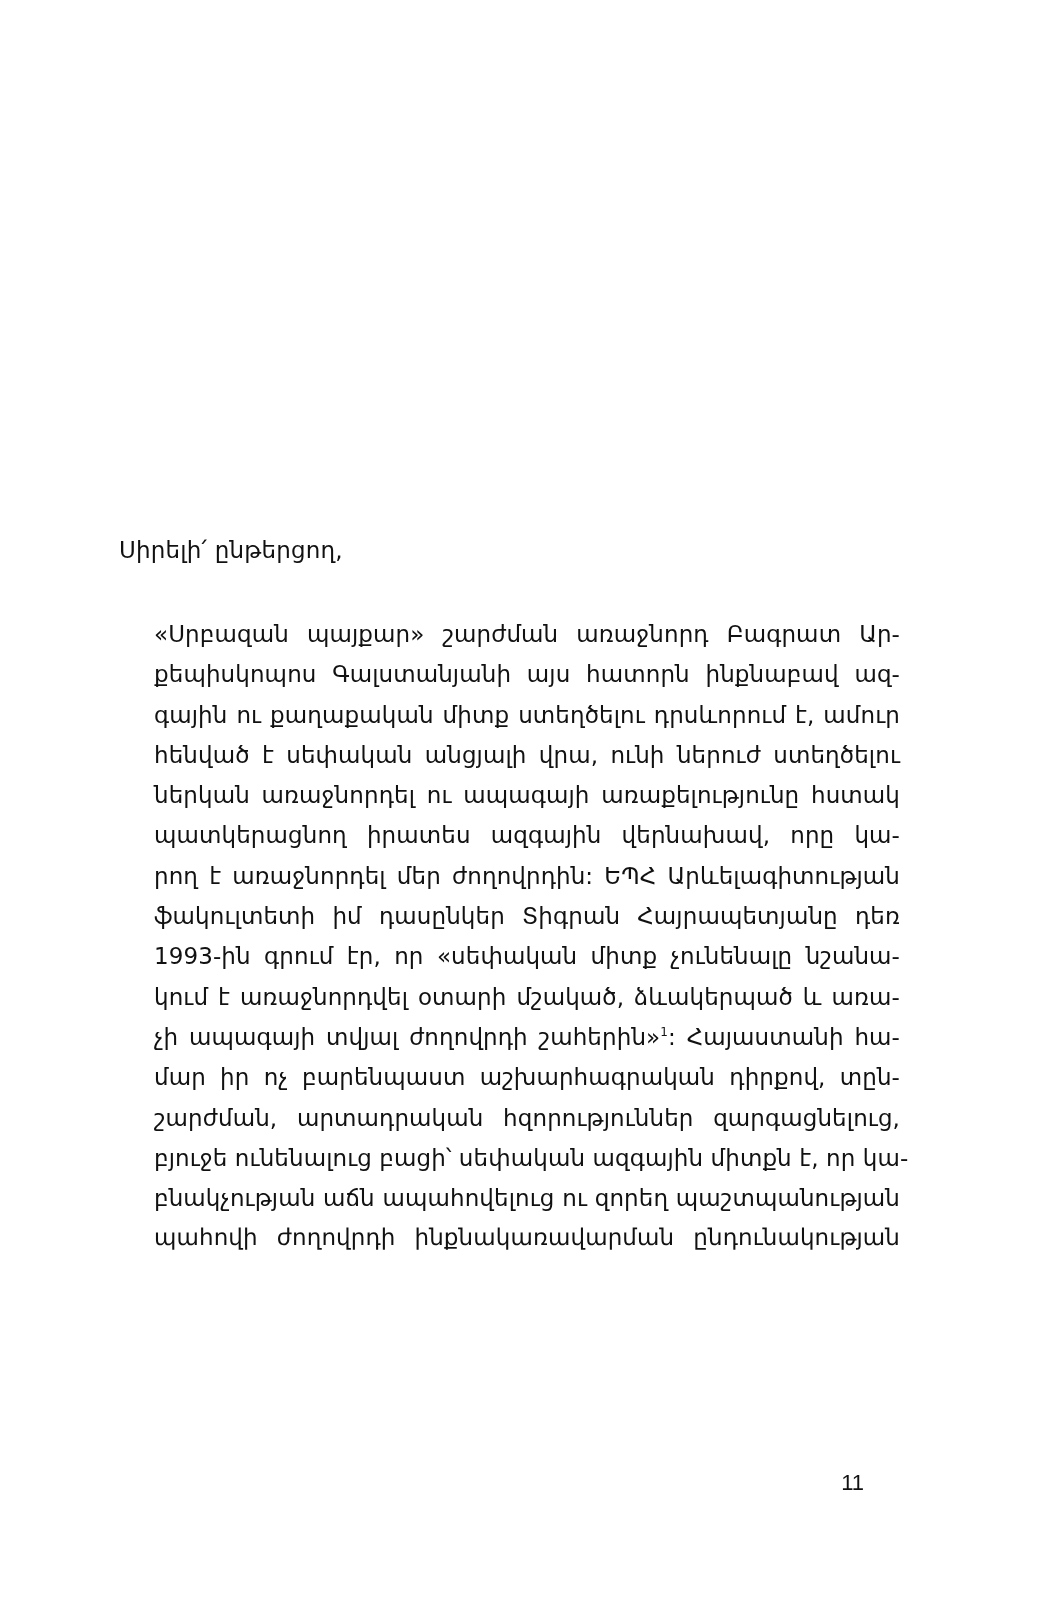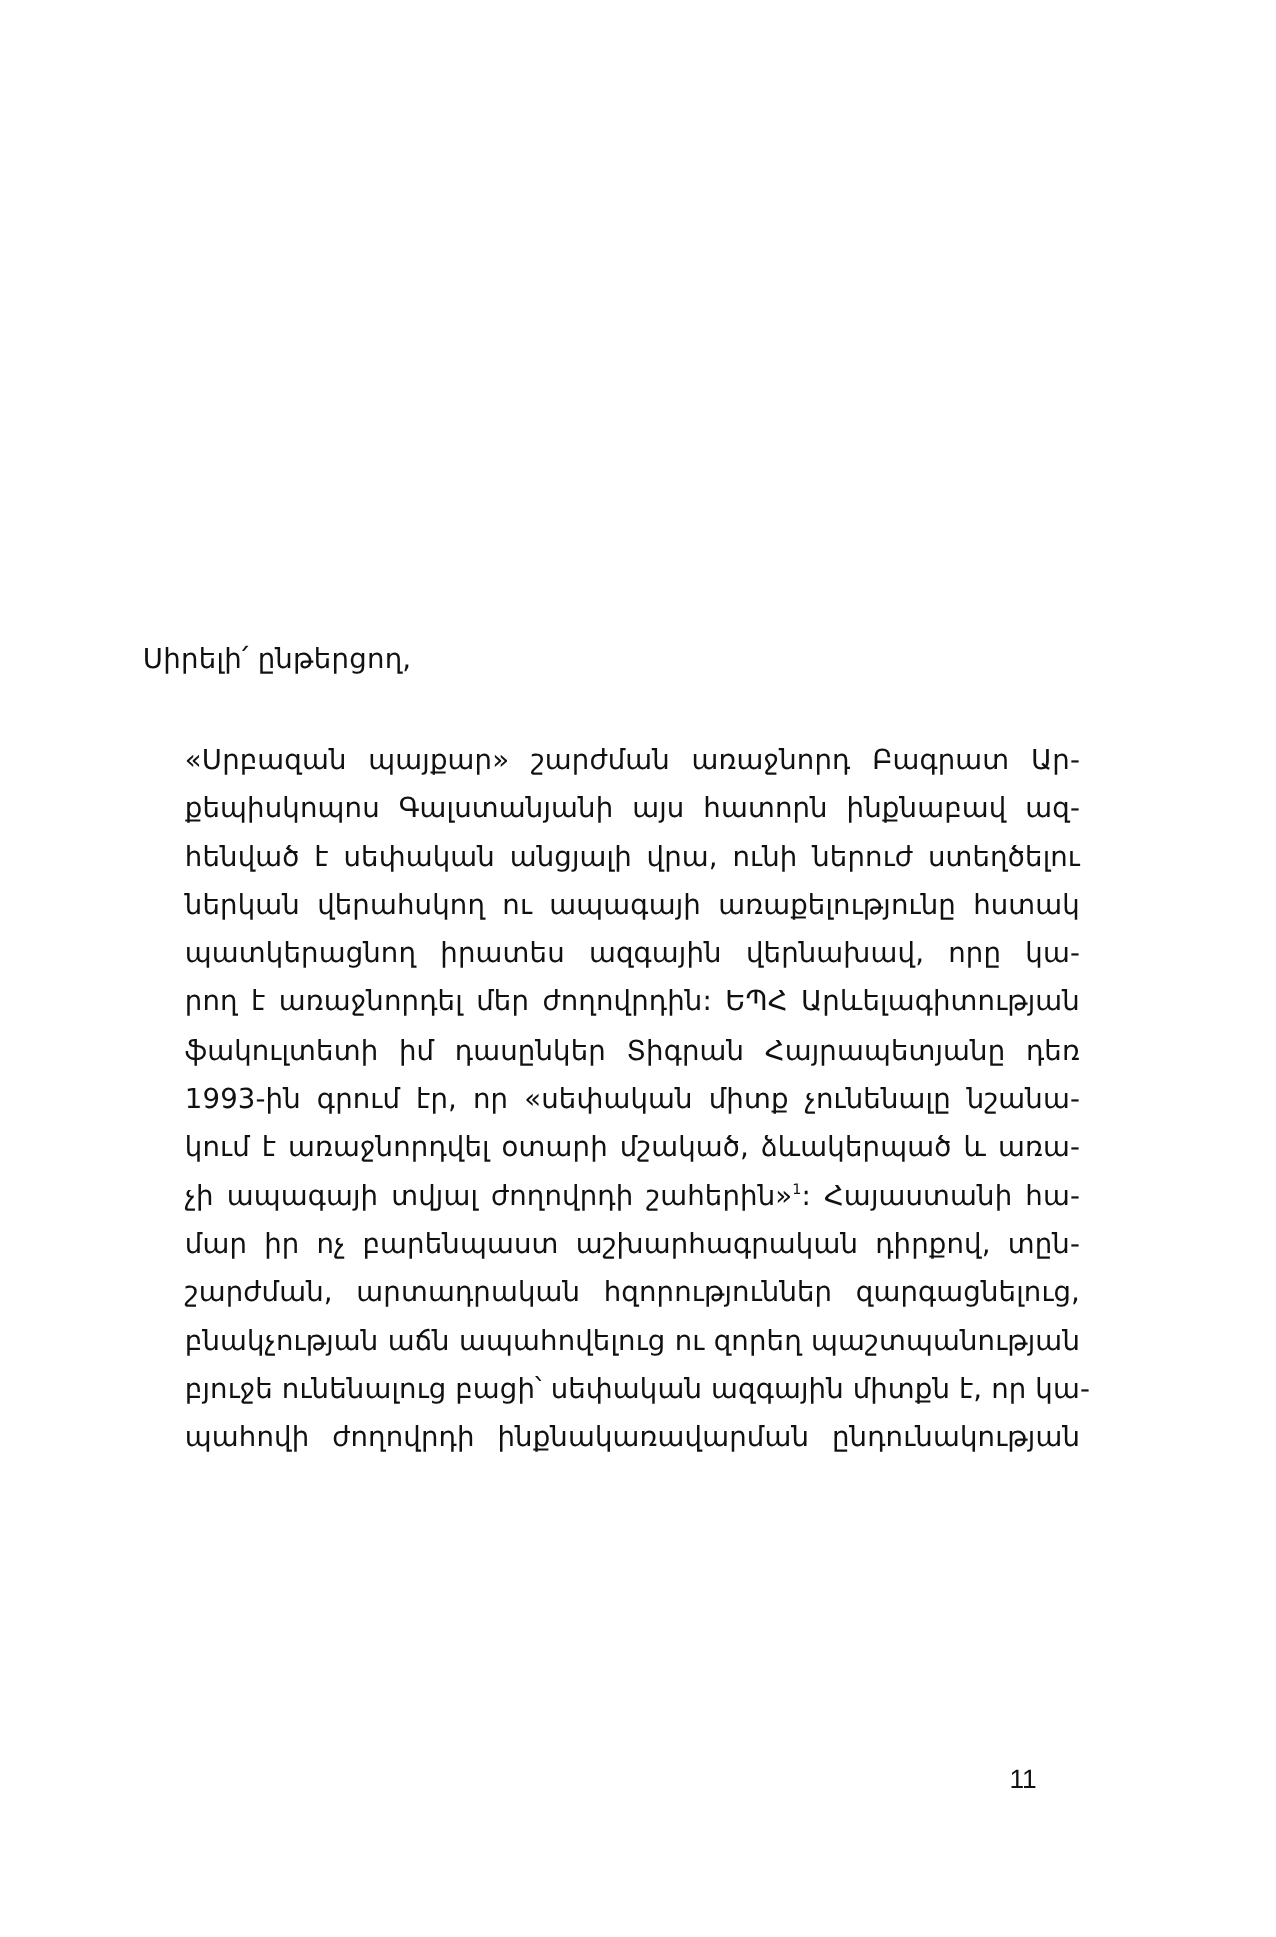--- a/index.html
+++ b/index.html
@@ -72,30 +72,31 @@
 </head>
 <body>
 
 <div class="page">
 
   <div class="greeting">Սիրելի՛ ընթերցող,</div>
 
   <div class="body-text">
     <span class="line">«Սրբազան պայքար» շարժման առաջնորդ Բագրատ Ար-</span>
     <span class="line">քեպիսկոպոս Գալստանյանի այս հատորն ինքնաբավ ազ-</span>
+    <span class="line">գային ու քաղաքական միտք ստեղծելու դրսևորում է, ամուր</span>
     <span class="line">հենված է սեփական անցյալի վրա, ունի ներուժ ստեղծելու</span>
-    <span class="line">ներկան վերահսկող ու ապագայի առաքելությունը հստակ</span>
+    <span class="line">ներկան առաջնորդել ու ապագայի առաքելությունը հստակ</span>
     <span class="line">պատկերացնող իրատես ազգային վերնախավ, որը կա-</span>
     <span class="line">րող է առաջնորդել մեր ժողովրդին: ԵՊՀ Արևելագիտության</span>
     <span class="line">ֆակուլտետի իմ դասընկեր Տիգրան Հայրապետյանը դեռ</span>
     <span class="line">1993-ին գրում էր, որ «սեփական միտք չունենալը նշանա-</span>
     <span class="line">կում է առաջնորդվել օտարի մշակած, ձևակերպած և առա-</span>
     <span class="line"><span>չի ապագայի տվյալ ժողովրդի շահերին»</span><sup class="fn">1</sup><span>: Հայաստանի հա-</span></span>
     <span class="line">մար իր ոչ բարենպաստ աշխարհագրական դիրքով, տըն-</span>
     <span class="line">շարժման, արտադրական հզորություններ զարգացնելուց,</span>
+    <span class="line">բյուջե ունենալուց բացի՝ սեփական ազգային միտքն է, որ կա-</span>
     <span class="line">բնակչության աճն ապահովելուց ու զորեղ պաշտպանության</span>
-    <span class="line">բյուջե ունենալուց բացի՝ սեփական ազգային միտքն է, որ կա-</span>
     <span class="line last">պահովի ժողովրդի ինքնակառավարման ընդունակության</span>
   </div>
 
   <div class="page-number">11</div>
 
 </div>
 
 </body></html>

